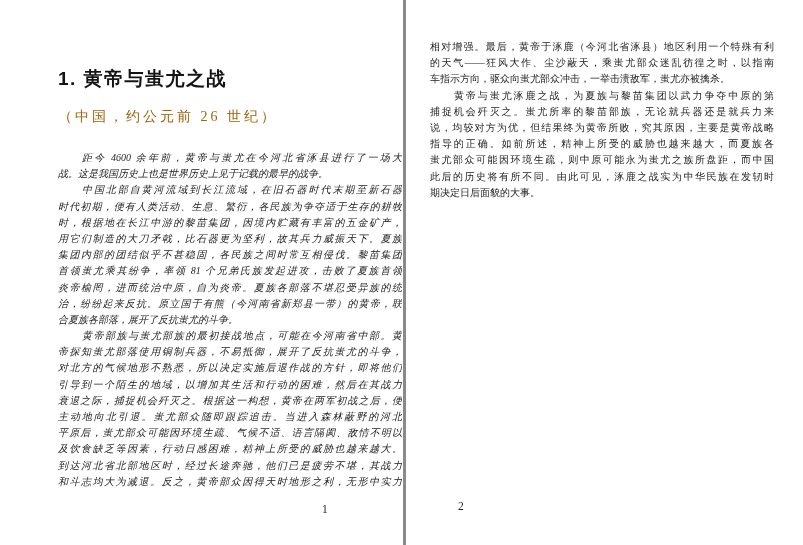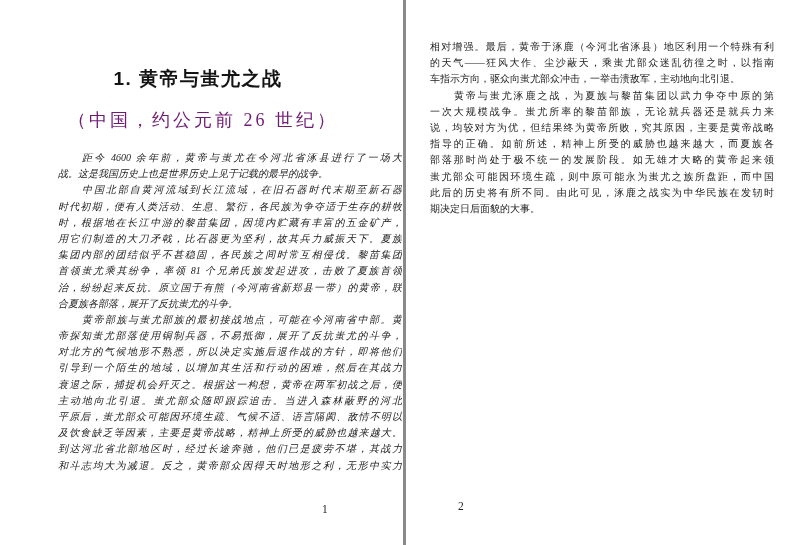--- a/index.html
+++ b/index.html
@@ -1,23 +1,23 @@
 <!DOCTYPE html>
 <html><head>
 <meta charset="utf-8">
 <style>
   html,body{margin:0;padding:0;background:#ffffff;}
   .canvas{position:relative;width:803px;height:545px;background:#ffffff;overflow:hidden;
           font-family:"Liberation Serif","DejaVu Serif",serif;}
   .divider{position:absolute;left:403px;top:0;width:3px;height:545px;background:#8a8a8a;}
-  .title{position:absolute;left:58px;top:66px;width:280px;margin:0;text-align:center;
+  .title{position:absolute;left:58px;top:66px;width:280px;margin:0;
          font-family:"Liberation Sans","DejaVu Sans",sans-serif;font-weight:bold;
          font-size:19px;color:#141414;letter-spacing:1.5px;white-space:nowrap;}
-  .subtitle{position:absolute;left:58px;top:108px;width:280px;text-align:right;
-            font-size:18px;color:#701a75;letter-spacing:3px;white-space:nowrap;}
+  .subtitle{position:absolute;left:58px;top:108px;width:280px;text-align:left;
+            font-size:14px;color:#a16207;letter-spacing:3px;white-space:nowrap;}
   .body{position:absolute;width:344px;}
   .left-body{left:58px;top:150px;font-style:italic;}
   .right-body{left:430px;top:39px;}
   .ln{font-size:10px;line-height:16.2px;height:16.2px;color:#1c1c1c;
       text-align:justify;text-align-last:justify;overflow:hidden;}
   .ln.end{text-align-last:left;}
   .ln.indent{text-indent:24px;}
   .pagenum{position:absolute;font-size:11.5px;color:#1e1e1e;}
   .pn-left{left:322px;top:503px;}
   .pn-right{left:458px;top:500px;}
@@ -33,49 +33,49 @@
     <div class="body left-body">
 
     <div class="ln indent">距今 4600 余年前，黄帝与蚩尤在今河北省涿县进行了一场大</div>
         <div class="ln end">战。这是我国历史上也是世界历史上见于记载的最早的战争。</div>
         <div class="ln indent">中国北部自黄河流域到长江流域，在旧石器时代末期至新石器</div>
         <div class="ln full">时代初期，便有人类活动、生息、繁衍，各民族为争夺适于生存的耕牧</div>
         <div class="ln full">时，根据地在长江中游的黎苗集团，因境内贮藏有丰富的五金矿产，</div>
         <div class="ln full">用它们制造的大刀矛戟，比石器更为坚利，故其兵力威振天下。夏族</div>
         <div class="ln full">集团内部的团结似乎不甚稳固，各民族之间时常互相侵伐。黎苗集团</div>
         <div class="ln full">首领蚩尤乘其纷争，率领 81 个兄弟氏族发起进攻，击败了夏族首领</div>
+        <div class="ln full">炎帝榆罔，进而统治中原，自为炎帝。夏族各部落不堪忍受异族的统</div>
         <div class="ln full">治，纷纷起来反抗。原立国于有熊（今河南省新郑县一带）的黄帝，联</div>
         <div class="ln end">合夏族各部落，展开了反抗蚩尤的斗争。</div>
         <div class="ln indent">黄帝部族与蚩尤部族的最初接战地点，可能在今河南省中部。黄</div>
         <div class="ln full">帝探知蚩尤部落使用铜制兵器，不易抵御，展开了反抗蚩尤的斗争，</div>
         <div class="ln full">对北方的气候地形不熟悉，所以决定实施后退作战的方针，即将他们</div>
         <div class="ln full">引导到一个陌生的地域，以增加其生活和行动的困难，然后在其战力</div>
         <div class="ln full">衰退之际，捕捉机会歼灭之。根据这一构想，黄帝在两军初战之后，便</div>
         <div class="ln full">主动地向北引退。蚩尤部众随即跟踪追击。当进入森林蔽野的河北</div>
         <div class="ln full">平原后，蚩尤部众可能因环境生疏、气候不适、语言隔阂、敌情不明以</div>
-        <div class="ln full">及饮食缺乏等因素，主要是黄帝战略，精神上所受的威胁也越来越大。</div>
+        <div class="ln full">及饮食缺乏等因素，行动日感困难，精神上所受的威胁也越来越大。</div>
         <div class="ln full">到达河北省北部地区时，经过长途奔驰，他们已是疲劳不堪，其战力</div>
         <div class="ln full">和斗志均大为减退。反之，黄帝部众因得天时地形之利，无形中实力</div>
       </div>
     <div class="pagenum pn-left">1</div>
   </div>
 
   <div class="divider"></div>
 
   <div>
     <div class="body right-body">
 
     <div class="ln full">相对增强。最后，黄帝于涿鹿（今河北省涿县）地区利用一个特殊有利</div>
         <div class="ln full">的天气——狂风大作、尘沙蔽天，乘蚩尤部众迷乱彷徨之时，以指南</div>
-        <div class="ln end">车指示方向，驱众向蚩尤部众冲击，一举击溃敌军，主动地向北引退。</div>
+        <div class="ln end">车指示方向，驱众向蚩尤部众冲击，一举击溃敌军，蚩尤亦被擒杀。</div>
         <div class="ln indent">黄帝与蚩尤涿鹿之战，为夏族与黎苗集团以武力争夺中原的第</div>
-        <div class="ln full">一次大规模战争。蚩尤所率的黎苗部族，无论就兵器还是就兵力来</div>
+        <div class="ln full">捕捉机会歼灭之。蚩尤所率的黎苗部族，无论就兵器还是就兵力来</div>
         <div class="ln full">说，均较对方为优，但结果终为黄帝所败，究其原因，主要是黄帝战略</div>
         <div class="ln full">指导的正确。如前所述，精神上所受的威胁也越来越大，而夏族各</div>
-        <div class="ln full">部落那时尚处于极不统一的发展阶段。如无雄才大略的黄帝起来领</div>
         <div class="ln full">蚩尤部众可能因环境生疏，则中原可能永为蚩尤之族所盘距，而中国</div>
         <div class="ln full">此后的历史将有所不同。由此可见，涿鹿之战实为中华民族在发轫时</div>
         <div class="ln end">期决定日后面貌的大事。</div>
       </div>
     <div class="pagenum pn-right">2</div>
   </div>
 
 </div>
 
 </body></html>

